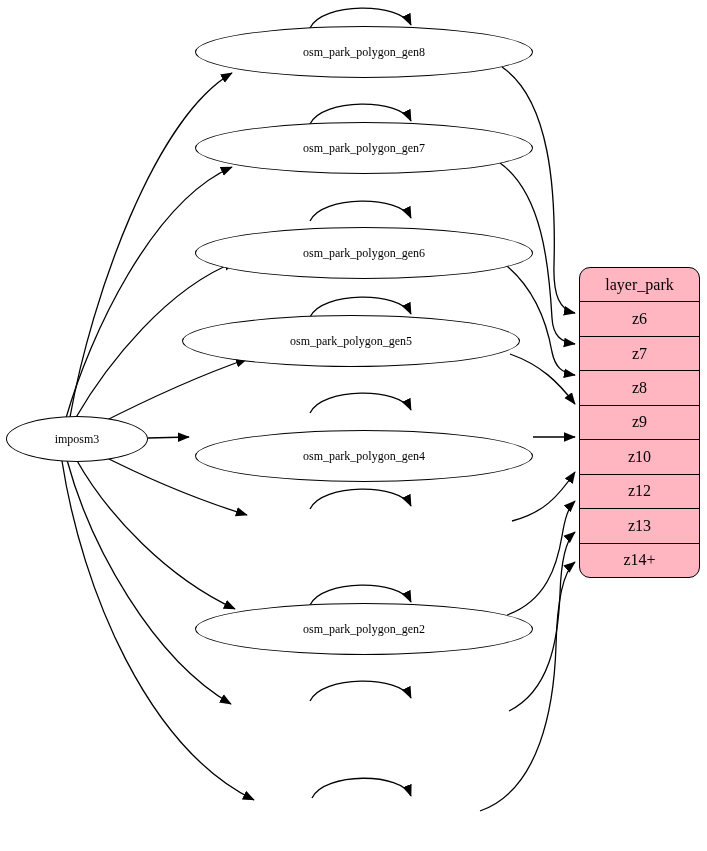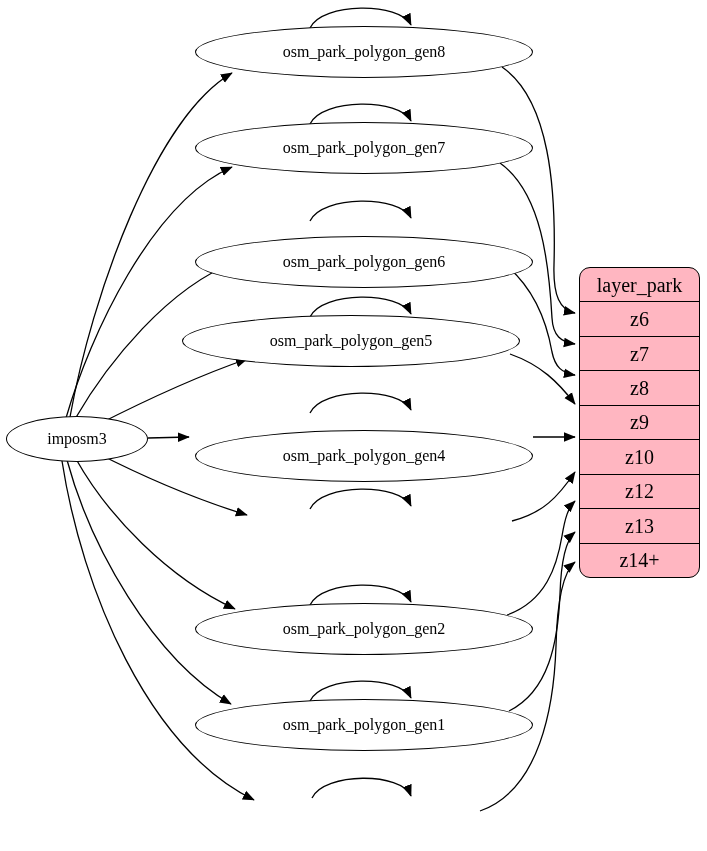--- a/index.html
+++ b/index.html
@@ -28,39 +28,39 @@
     stroke-width: 1.3;
   }
   .node {
     position: absolute;
     display: flex;
     align-items: center;
     justify-content: center;
     background: #ffffff;
     border: 1.4px solid #000000;
     border-radius: 50%;
-    font-size: 16px;
+    font-size: 12px;
     color: #000000;
     white-space: nowrap;
     box-sizing: border-box;
   }
   .layer-table {
     position: absolute;
     left: 579px;
     top: 267px;
     width: 121px;
     height: 311px;
     background: #ffb6c1;
     border: 1.5px solid #000000;
     border-radius: 11px;
     box-sizing: border-box;
     display: flex;
     flex-direction: column;
     overflow: hidden;
-    font-size: 20px;
+    font-size: 16px;
     color: #000000;
   }
   .layer-table .cell {
     flex: 1;
     display: flex;
     align-items: center;
     justify-content: center;
     border-bottom: 1.4px solid #000000;
     line-height: 1;
   }
@@ -114,34 +114,31 @@
   <div class="node" style="left:6px; top:416px; width:142px; height:46px">
     <span>imposm3</span>
   </div>
 
   <div class="node" style="left:195px; top:26px;  width:338px; height:52px">
     <span>osm_park_polygon_gen8</span>
   </div>
   <div class="node" style="left:195px; top:122px; width:338px; height:52px">
     <span>osm_park_polygon_gen7</span>
   </div>
-  <div class="node" style="left:195px; top:236px; width:338px; height:52px">
+  <div class="node" style="left:195px; top:227px; width:338px; height:52px">
     <span>osm_park_polygon_gen6</span>
   </div>
   <div class="node" style="left:182px; top:315px; width:338px; height:52px">
     <span>osm_park_polygon_gen5</span>
   </div>
   <div class="node" style="left:195px; top:430px; width:338px; height:52px">
     <span>osm_park_polygon_gen4</span>
   </div>
   <div class="node" style="left:195px; top:603px; width:338px; height:52px">
     <span>osm_park_polygon_gen2</span>
-  </div>
-  <div class="node" style="left:195px; top:699px; width:338px; height:52px">
-    <span>osm_park_polygon_gen1</span>
   </div>
 
   <div class="layer-table">
     <div class="cell">layer_park</div>
     <div class="cell">z6</div>
     <div class="cell">z7</div>
     <div class="cell">z8</div>
     <div class="cell">z9</div>
     <div class="cell">z10</div>
     <div class="cell">z12</div>

